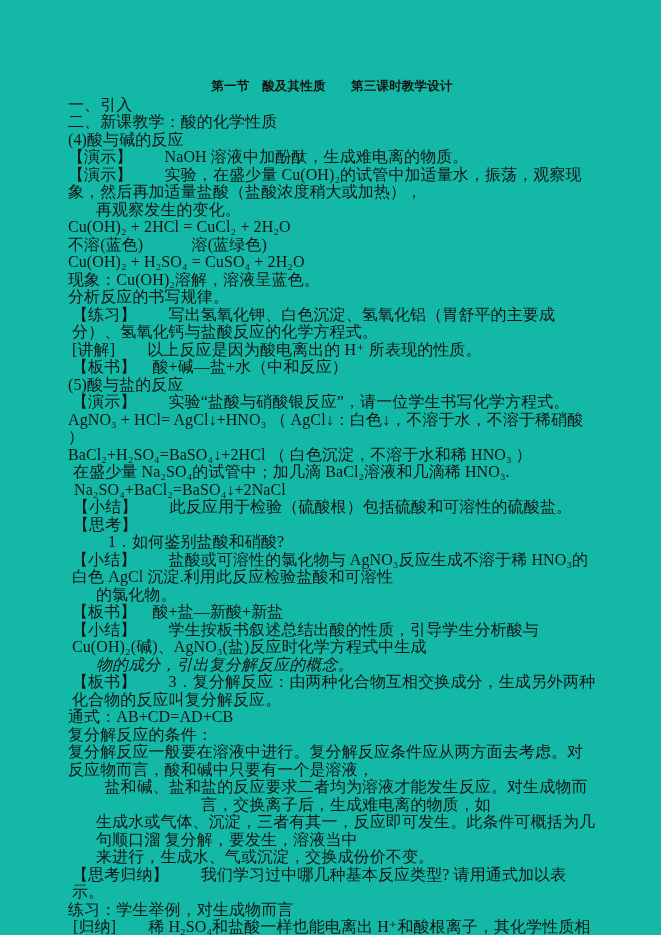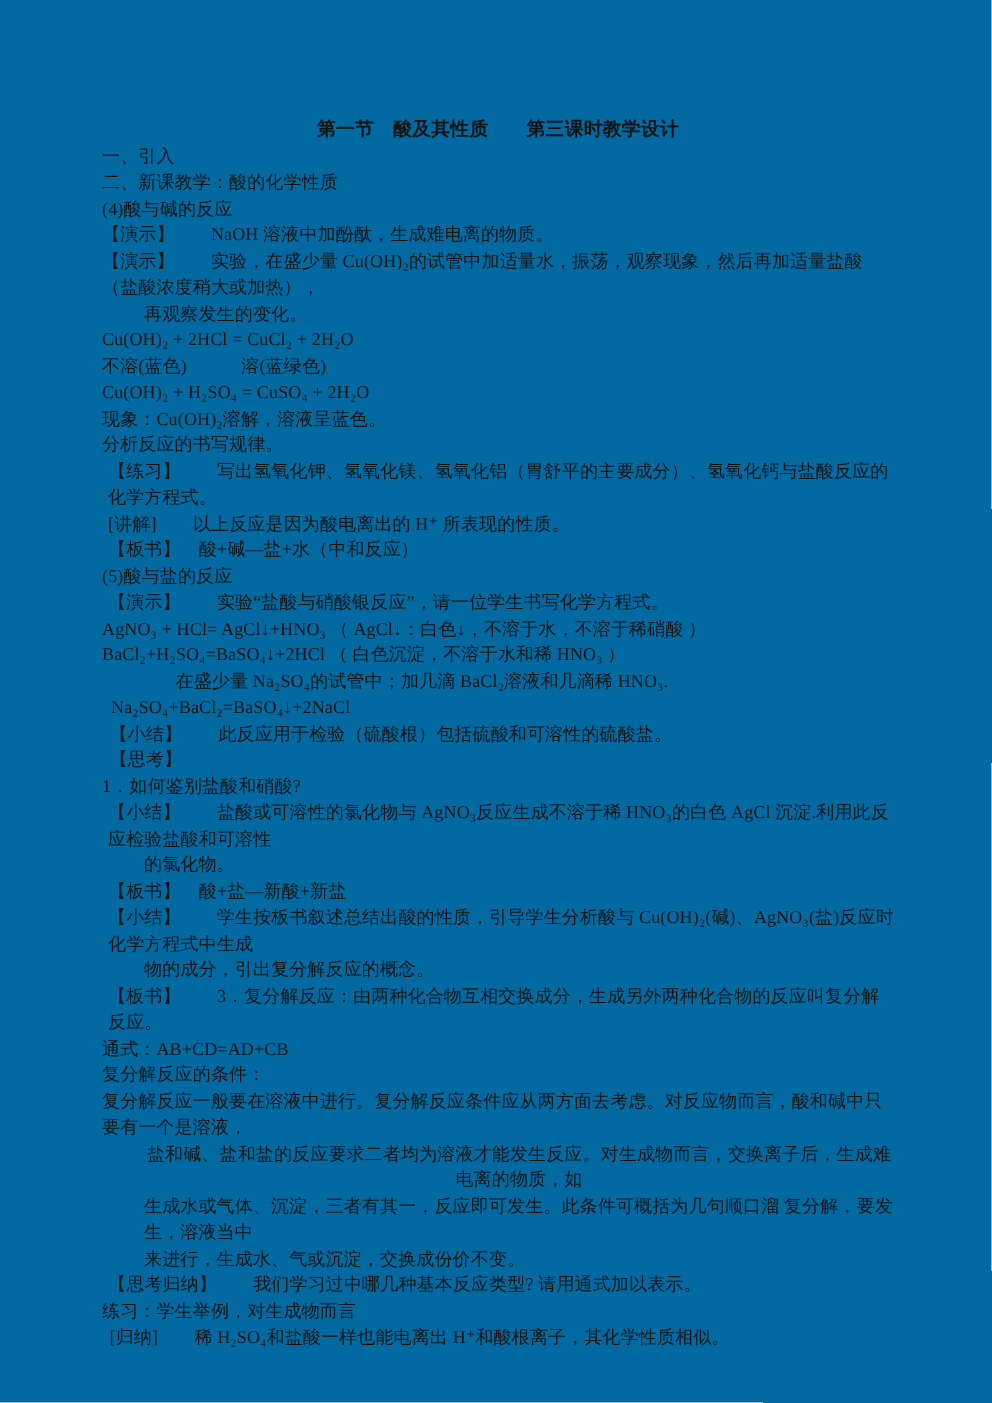--- a/index.html
+++ b/index.html
@@ -4,41 +4,41 @@
 <style>
   html, body {
     margin: 0;
     padding: 0;
     background: #ffffff;
   }
   .page {
     position: relative;
     width: 661px;
     height: 935px;
-    background: #0369a1;
+    background: #14b8a6;
     overflow: hidden;
     font-family: "Liberation Serif", "DejaVu Serif", serif;
     color: #141414;
   }
   .content {
     position: absolute;
     left: 68px;
     top: 78px;
     width: 528px;
   }
   .title-line {
     font-size: 12.5px;
     line-height: 17.5px;
     font-weight: bold;
     text-align: center;
     white-space: pre-wrap;
     letter-spacing: 0.2px;
   }
   .doc-line {
-    font-size: 12px;
+    font-size: 16px;
     line-height: 17.5px;
     white-space: pre-wrap;
     letter-spacing: 0.1px;
   }
 </style>
 </head>
 <body>
 
 <div class="page">
   <div class="content">
@@ -48,37 +48,37 @@
         <div class="doc-line" style="padding-left: 0px;">二、新课教学：酸的化学性质</div>
         <div class="doc-line" style="padding-left: 0px;">(4)酸与碱的反应</div>
         <div class="doc-line" style="padding-left: 0px;">【演示】　　NaOH 溶液中加酚酞，生成难电离的物质。</div>
         <div class="doc-line" style="padding-left: 0px;">【演示】　　实验，在盛少量 Cu(OH)₂的试管中加适量水，振荡，观察现象，然后再加适量盐酸（盐酸浓度稍大或加热），</div>
         <div class="doc-line" style="padding-left: 28px;">再观察发生的变化。</div>
         <div class="doc-line" style="padding-left: 0px;">Cu(OH)₂ + 2HCl = CuCl₂ + 2H₂O</div>
         <div class="doc-line" style="padding-left: 0px;">不溶(蓝色)　　　溶(蓝绿色)</div>
         <div class="doc-line" style="padding-left: 0px;">Cu(OH)₂ + H₂SO₄ = CuSO₄ + 2H₂O</div>
         <div class="doc-line" style="padding-left: 0px;">现象：Cu(OH)₂溶解，溶液呈蓝色。</div>
         <div class="doc-line" style="padding-left: 0px;">分析反应的书写规律。</div>
-        <div class="doc-line" style="padding-left: 4px;">【练习】　　写出氢氧化钾、氢氧化镁、氢氧化铝（胃舒平的主要成分）、氢氧化钙与盐酸反应的化学方程式。</div>
+        <div class="doc-line" style="padding-left: 4px;">【练习】　　写出氢氧化钾、白色沉淀、氢氧化铝（胃舒平的主要成分）、氢氧化钙与盐酸反应的化学方程式。</div>
         <div class="doc-line" style="padding-left: 4px;">[讲解]　　以上反应是因为酸电离出的 H⁺ 所表现的性质。</div>
         <div class="doc-line" style="padding-left: 4px;">【板书】　酸+碱—盐+水（中和反应）</div>
         <div class="doc-line" style="padding-left: 0px;">(5)酸与盐的反应</div>
         <div class="doc-line" style="padding-left: 4px;">【演示】　　实验“盐酸与硝酸银反应”，请一位学生书写化学方程式。</div>
         <div class="doc-line" style="padding-left: 0px;">AgNO₃ + HCl= AgCl↓+HNO₃ （ AgCl↓：白色↓，不溶于水，不溶于稀硝酸 ）</div>
         <div class="doc-line" style="padding-left: 0px;">BaCl₂+H₂SO₄=BaSO₄↓+2HCl （ 白色沉淀，不溶于水和稀 HNO₃ ）</div>
-        <div class="doc-line" style="padding-left: 5px; margin-left: 44px;">在盛少量 Na₂SO₄的试管中；加几滴 BaCl₂溶液和几滴稀 HNO₃.</div>
+        <div class="doc-line" style="padding-left: 5px;">在盛少量 Na₂SO₄的试管中；加几滴 BaCl₂溶液和几滴稀 HNO₃.</div>
         <div class="doc-line" style="padding-left: 6px;">Na₂SO₄+BaCl₂=BaSO₄↓+2NaCl</div>
         <div class="doc-line" style="padding-left: 5px;">【小结】　　此反应用于检验（硫酸根）包括硫酸和可溶性的硫酸盐。</div>
         <div class="doc-line" style="padding-left: 5px;">【思考】</div>
-        <div class="doc-line" style="padding-left: 0px;">1．如何鉴别盐酸和硝酸?</div>
+        <div class="doc-line" style="padding-left: 0px; margin-left: 40px;">1．如何鉴别盐酸和硝酸?</div>
         <div class="doc-line" style="padding-left: 4px;">【小结】　　盐酸或可溶性的氯化物与 AgNO₃反应生成不溶于稀 HNO₃的白色 AgCl 沉淀.利用此反应检验盐酸和可溶性</div>
         <div class="doc-line" style="padding-left: 28px;">的氯化物。</div>
         <div class="doc-line" style="padding-left: 4px;">【板书】　酸+盐—新酸+新盐</div>
         <div class="doc-line" style="padding-left: 4px;">【小结】　　学生按板书叙述总结出酸的性质，引导学生分析酸与 Cu(OH)₂(碱)、AgNO₃(盐)反应时化学方程式中生成</div>
-        <div class="doc-line" style="padding-left: 28px;">物的成分，引出复分解反应的概念。</div>
+        <div class="doc-line" style="padding-left: 28px; font-style: italic;">物的成分，引出复分解反应的概念。</div>
         <div class="doc-line" style="padding-left: 4px;">【板书】　　3．复分解反应：由两种化合物互相交换成分，生成另外两种化合物的反应叫复分解反应。</div>
         <div class="doc-line" style="padding-left: 0px;">通式：AB+CD=AD+CB</div>
         <div class="doc-line" style="padding-left: 0px;">复分解反应的条件：</div>
         <div class="doc-line" style="padding-left: 0px;">复分解反应一般要在溶液中进行。复分解反应条件应从两方面去考虑。对反应物而言，酸和碱中只要有一个是溶液，</div>
         <div class="doc-line" style="padding-left: 28px; text-align: center;">盐和碱、盐和盐的反应要求二者均为溶液才能发生反应。对生成物而言，交换离子后，生成难电离的物质，如</div>
         <div class="doc-line" style="padding-left: 28px;">生成水或气体、沉淀，三者有其一，反应即可发生。此条件可概括为几句顺口溜 复分解，要发生，溶液当中</div>
         <div class="doc-line" style="padding-left: 28px;">来进行，生成水、气或沉淀，交换成份价不变。</div>
         <div class="doc-line" style="padding-left: 4px;">【思考归纳】　　我们学习过中哪几种基本反应类型? 请用通式加以表示。</div>
         <div class="doc-line" style="padding-left: 0px;">练习：学生举例，对生成物而言</div>
         <div class="doc-line" style="padding-left: 5px;">[归纳]　　稀 H₂SO₄和盐酸一样也能电离出 H⁺和酸根离子，其化学性质相似。</div>

